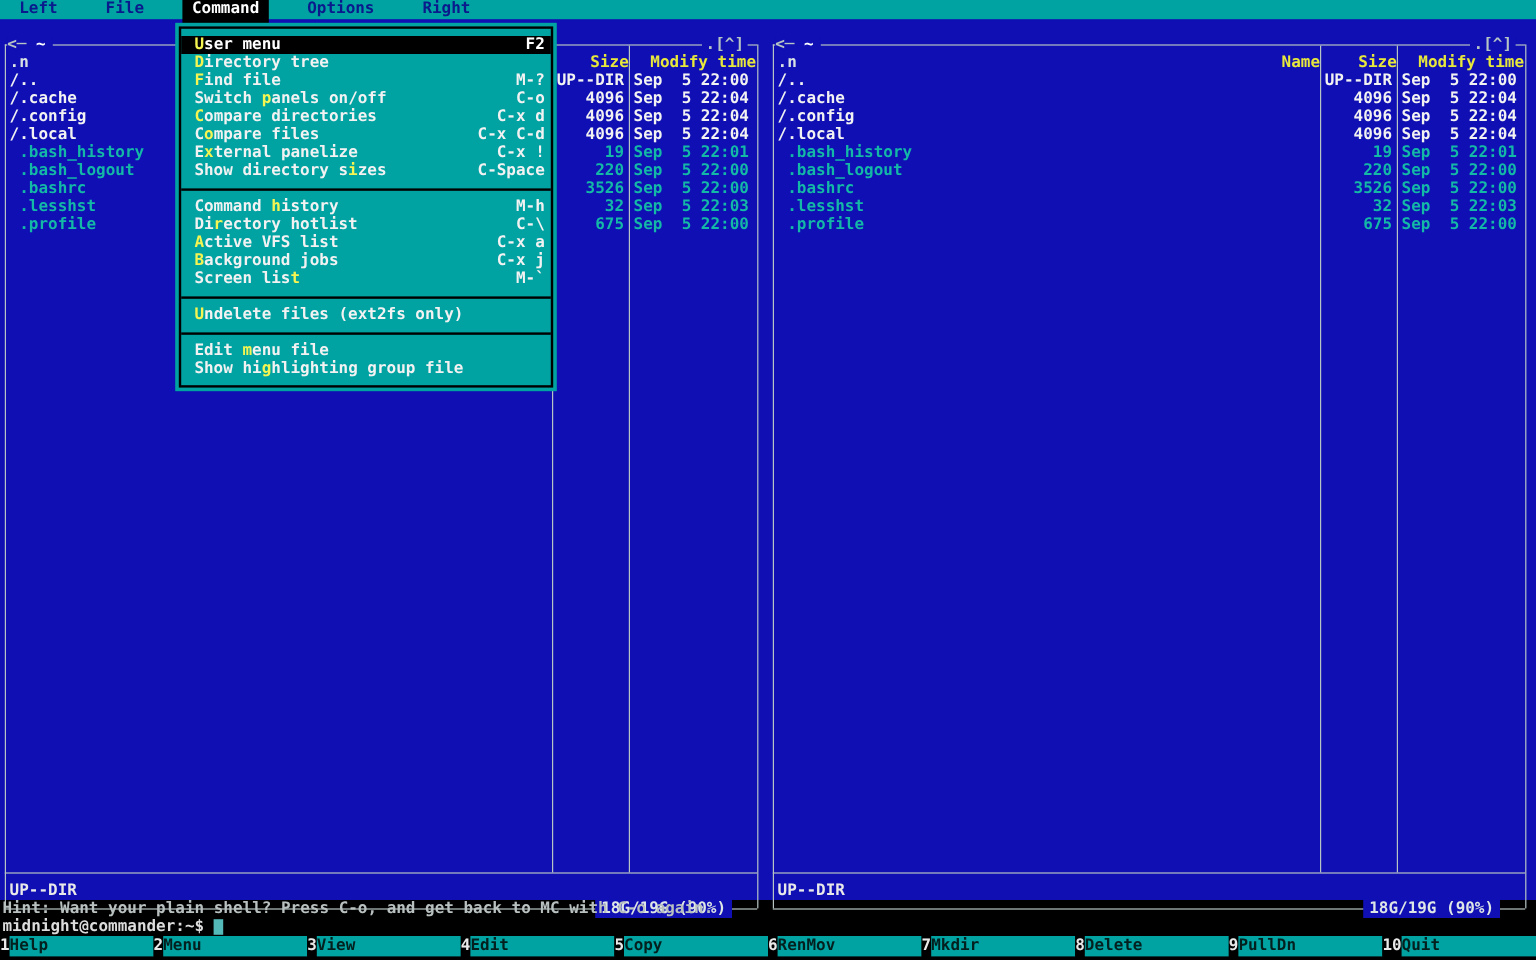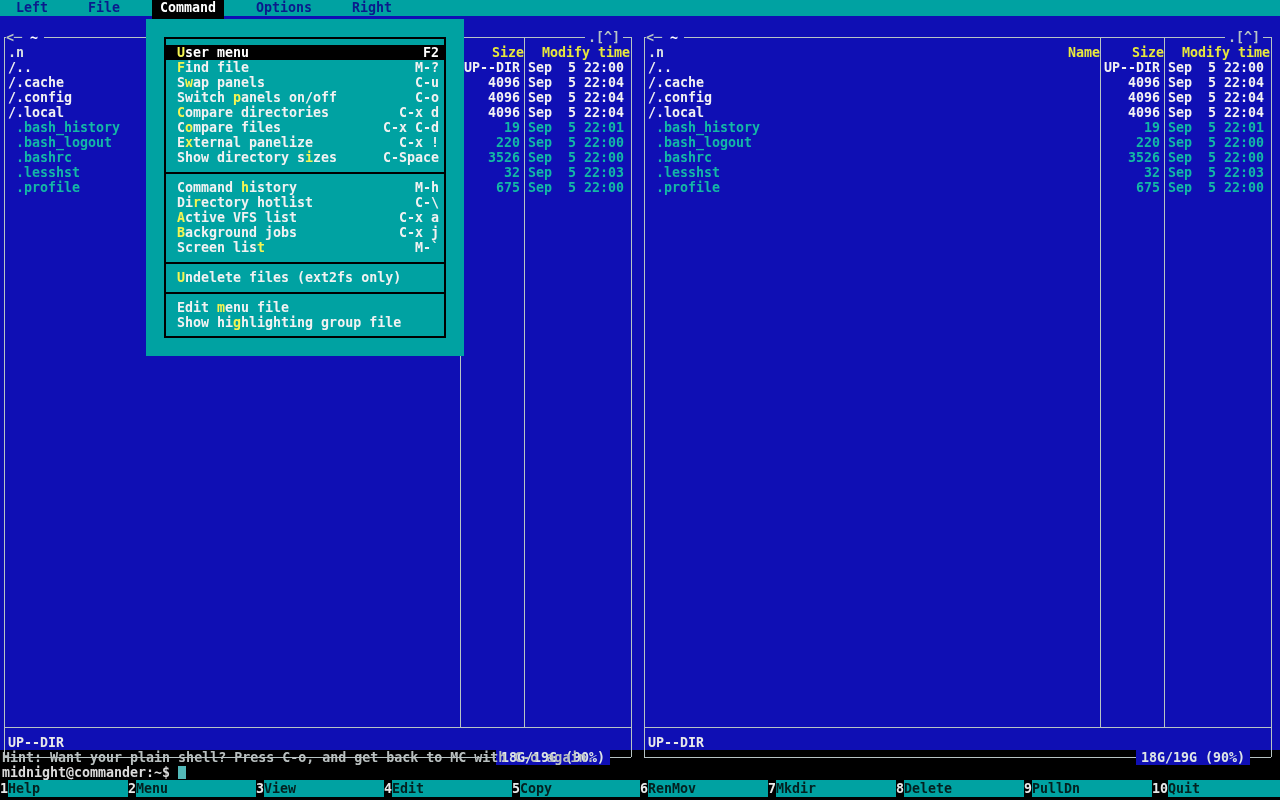--- a/index.html
+++ b/index.html
@@ -23,21 +23,21 @@
   .hdr { position:absolute; top:30px; height:15px; color:#e8e83c; text-align:right; }
   .sortind { position:absolute; top:30px; height:15px; color:#d9e2e2; }
   .ministatus { position:absolute; top:720px; height:15px; color:#e9e9e9; white-space:pre; }
   .file-row { position:absolute; width:628px; height:15px; }
   .file-row .fname { position:absolute; left:4px; white-space:pre; }
   .file-row .fsize { position:absolute; right:112px; white-space:pre; }
   .file-row .fmtime { position:absolute; left:524px; white-space:pre; }
   .bright { color:#f2f2f2; }
   .dim { color:#14b8a6; }
   
-  .menu-box { position:absolute; left:146px; top:19px; width:318px; background:#00a2a2; padding:18px; z-index:10; }
+  .menu-box { position:absolute; left:146px; top:19px; width:318px; background:#00a2a2; padding:3px; z-index:10; }
   .menu-frame { border:2px solid #000; padding:6px 0; }
   .menu-item { height:15px; line-height:15px; position:relative; padding-left:11px; color:#f2f2f2; white-space:pre; }
   .menu-item .hotkey { color:#f5f551; }
   .menu-item.selected { background:#000; color:#ffffff; }
   .menu-shortcut { position:absolute; right:5px; top:0; }
   .menu-sep { height:15px; position:relative; }
   .menu-sep::after { content:""; position:absolute; left:0; right:0; top:7px; border-top:2px solid #000; }
   
   .hint { position:absolute; left:2px; top:750px; height:15px; color:#b9c0c0; white-space:pre; }
   .prompt-row { position:absolute; left:2px; top:765px; height:15px; color:#dcdcdc; white-space:pre; }
@@ -191,22 +191,22 @@
         </div>
       </div>
 
     <span class="ministatus" style="left:8px">UP--DIR</span>
     <span class="ministatus" style="left:648px">UP--DIR</span>
   </div>
 
   <div class="menu-box">
     <div class="menu-frame" id="menu-list">
         <div class="menu-item selected"><span><span></span><span class="hotkey">U</span><span>ser menu</span></span><span class="menu-shortcut">F2</span></div>
+        <div class="menu-item"><span><span></span><span class="hotkey">D</span><span>irectory tree</span></span></div>
         <div class="menu-item"><span><span></span><span class="hotkey">F</span><span>ind file</span></span><span class="menu-shortcut">M-?</span></div>
-        <div class="menu-item"><span><span>S</span><span class="hotkey">w</span><span>ap panels</span></span><span class="menu-shortcut">C-u</span></div>
         <div class="menu-item"><span><span>Switch </span><span class="hotkey">p</span><span>anels on/off</span></span><span class="menu-shortcut">C-o</span></div>
         <div class="menu-item"><span><span></span><span class="hotkey">C</span><span>ompare directories</span></span><span class="menu-shortcut">C-x d</span></div>
         <div class="menu-item"><span><span>C</span><span class="hotkey">o</span><span>mpare files</span></span><span class="menu-shortcut">C-x C-d</span></div>
         <div class="menu-item"><span><span>E</span><span class="hotkey">x</span><span>ternal panelize</span></span><span class="menu-shortcut">C-x !</span></div>
         <div class="menu-item"><span><span>Show directory s</span><span class="hotkey">i</span><span>zes</span></span><span class="menu-shortcut">C-Space</span></div>
         <div class="menu-sep"></div>
         <div class="menu-item"><span><span>Command </span><span class="hotkey">h</span><span>istory</span></span><span class="menu-shortcut">M-h</span></div>
         <div class="menu-item"><span><span>Di</span><span class="hotkey">r</span><span>ectory hotlist</span></span><span class="menu-shortcut">C-\</span></div>
         <div class="menu-item"><span><span></span><span class="hotkey">A</span><span>ctive VFS list</span></span><span class="menu-shortcut">C-x a</span></div>
         <div class="menu-item"><span><span></span><span class="hotkey">B</span><span>ackground jobs</span></span><span class="menu-shortcut">C-x j</span></div>

